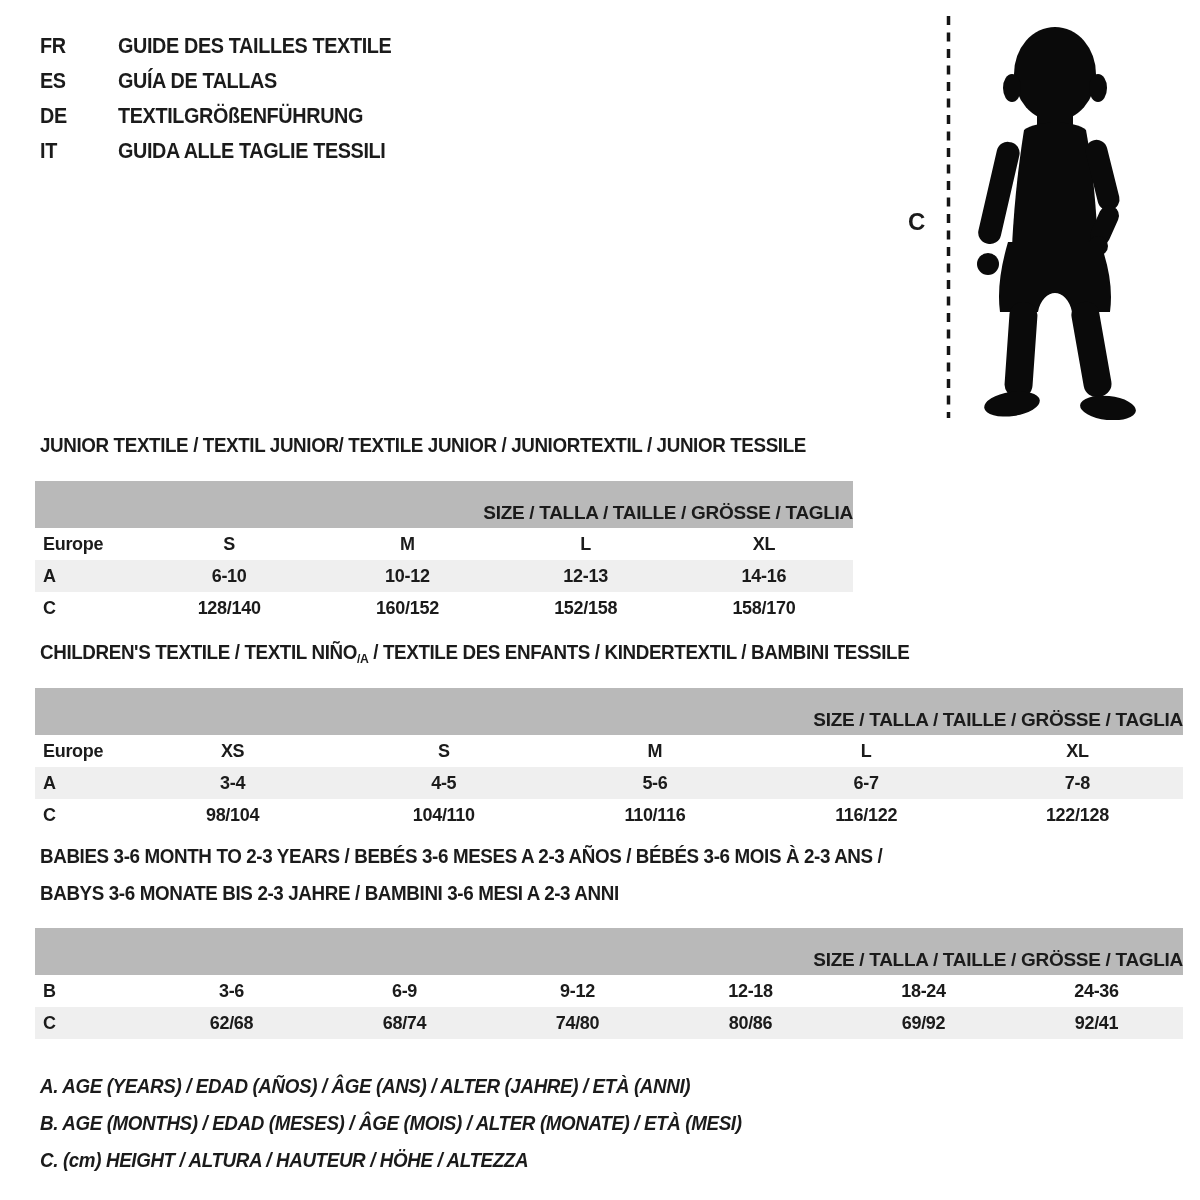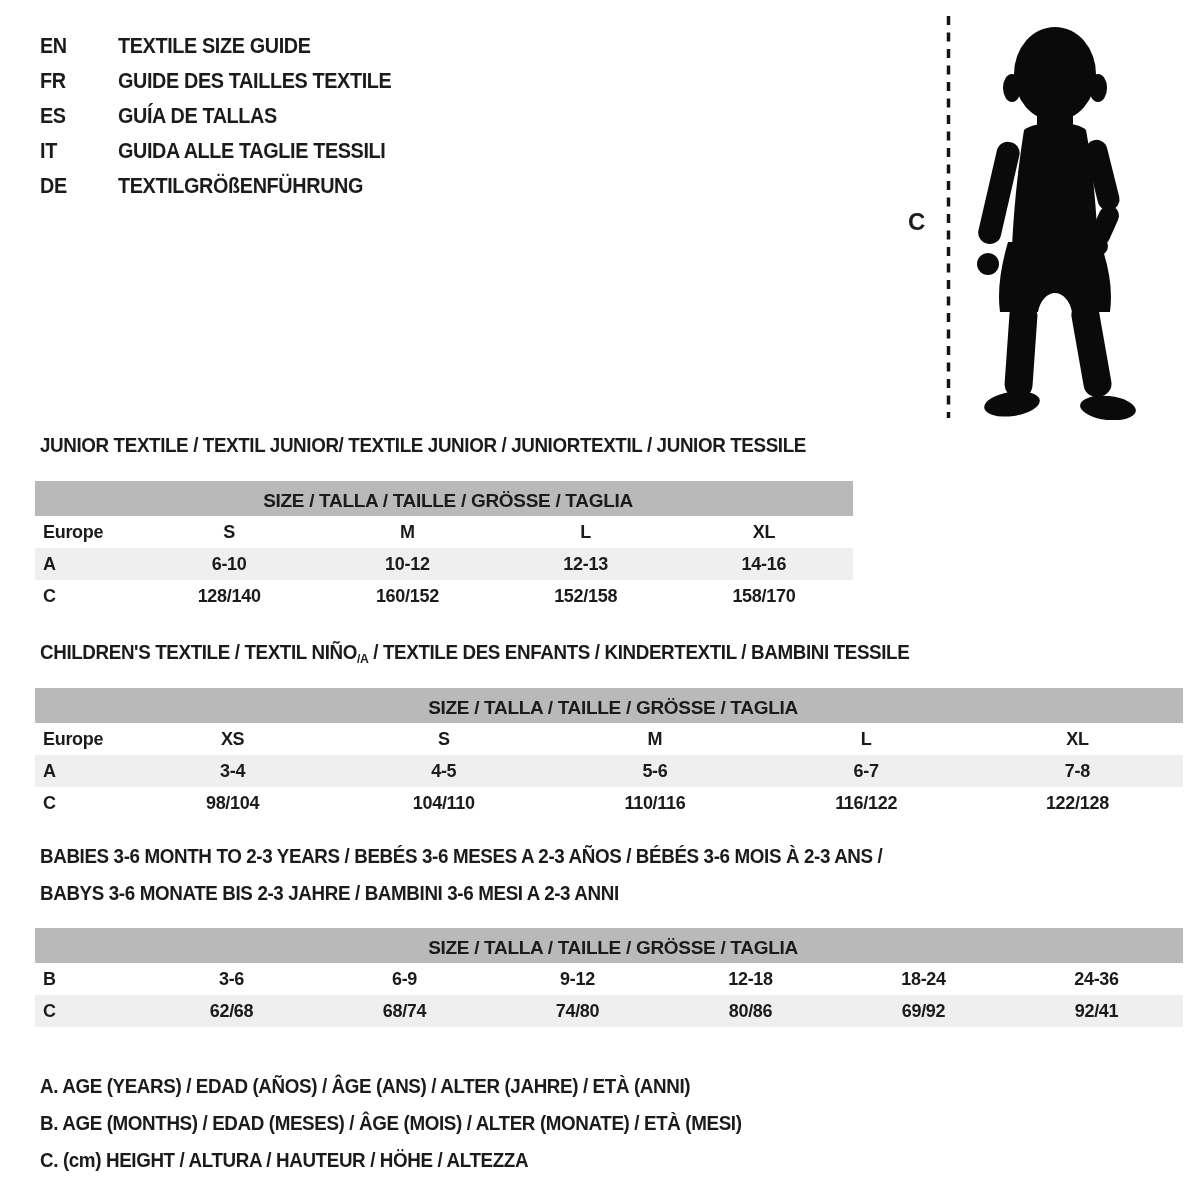--- a/index.html
+++ b/index.html
@@ -23,64 +23,60 @@
     transform:scaleX(0.94);transform-origin:0 50%;
   }
   .t-junior{left:40px;top:434px;}
   .t-children{left:40px;top:641px;}
   .t-babies1{left:40px;top:845px;}
   .t-babies2{left:40px;top:882px;}
   .title-sub{font-size:13px;vertical-align:-4px;}
   
   .size-table{position:absolute;border-collapse:collapse;table-layout:fixed;}
   .size-table th{
-    background:#b9b9b9;text-align:center;font-size:19px;font-weight:700;
-    height:31px;padding:4px 0 0 8px;letter-spacing:-0.3px;white-space:nowrap;
+    background:#b9b9b9;text-align:right;font-size:19px;font-weight:700;
+    height:31px;padding:16px 0 0 8px;letter-spacing:-0.3px;white-space:nowrap;
   }
   .size-table td{
     height:32px;text-align:center;font-size:18px;font-weight:700;
     padding:0;letter-spacing:-0.3px;margin-top:11px;
   }
   .size-table td.rl{text-align:left;padding-left:8px;}
   tr.shaded td{background:#efefef;}
   .tbl-junior{left:35px;top:481px;width:818px;}
   .tbl-children{left:35px;top:688px;width:1148px;}
   .tbl-babies{left:35px;top:928px;width:1148px;}
   
-  .legend{position:absolute;left:40px;top:1068px;}
+  .legend{position:absolute;left:40px;top:1068px;font-style:italic;}
   .legend-line{
     height:37px;display:flex;align-items:center;font-size:20px;letter-spacing:-0.4px;
     white-space:nowrap;transform:scaleX(0.94);transform-origin:0 50%;
   }
 </style>
 </head>
 <body>
 
 <div class="canvas">
 
   <div class="lang-block">
     <div class="lang-row">
-      <span class="lang-code">EN</span>
-      <span class="lang-label">TEXTILE SIZE GUIDE</span>
-    </div>
-    <div class="lang-row">
       <span class="lang-code">FR</span>
       <span class="lang-label">GUIDE DES TAILLES TEXTILE</span>
     </div>
     <div class="lang-row">
       <span class="lang-code">ES</span>
       <span class="lang-label">GUÍA DE TALLAS</span>
     </div>
     <div class="lang-row">
+      <span class="lang-code">DE</span>
+      <span class="lang-label">TEXTILGRÖßENFÜHRUNG</span>
+    </div>
+    <div class="lang-row">
       <span class="lang-code">IT</span>
       <span class="lang-label">GUIDA ALLE TAGLIE TESSILI</span>
-    </div>
-    <div class="lang-row">
-      <span class="lang-code">DE</span>
-      <span class="lang-label">TEXTILGRÖßENFÜHRUNG</span>
     </div>
   </div>
 
   <svg class="dash-line" width="5" height="402">
     <line x1="2.5" y1="0" x2="2.5" y2="402" stroke="#141414" stroke-width="3.5" stroke-dasharray="9 7.5"></line>
   </svg>
 
   <span class="c-label">C</span>
 
   <svg class="baby-svg" width="190" height="406" viewBox="0 0 190 406">

